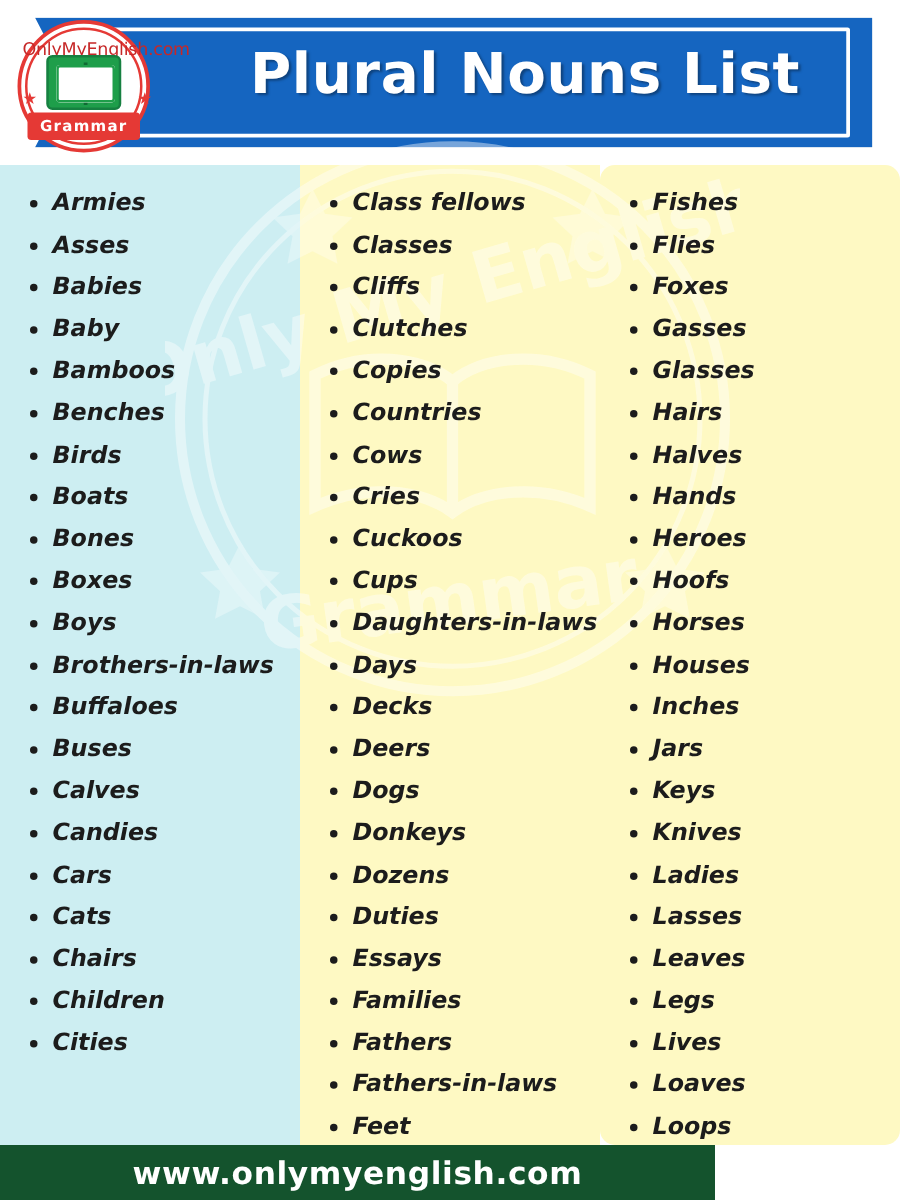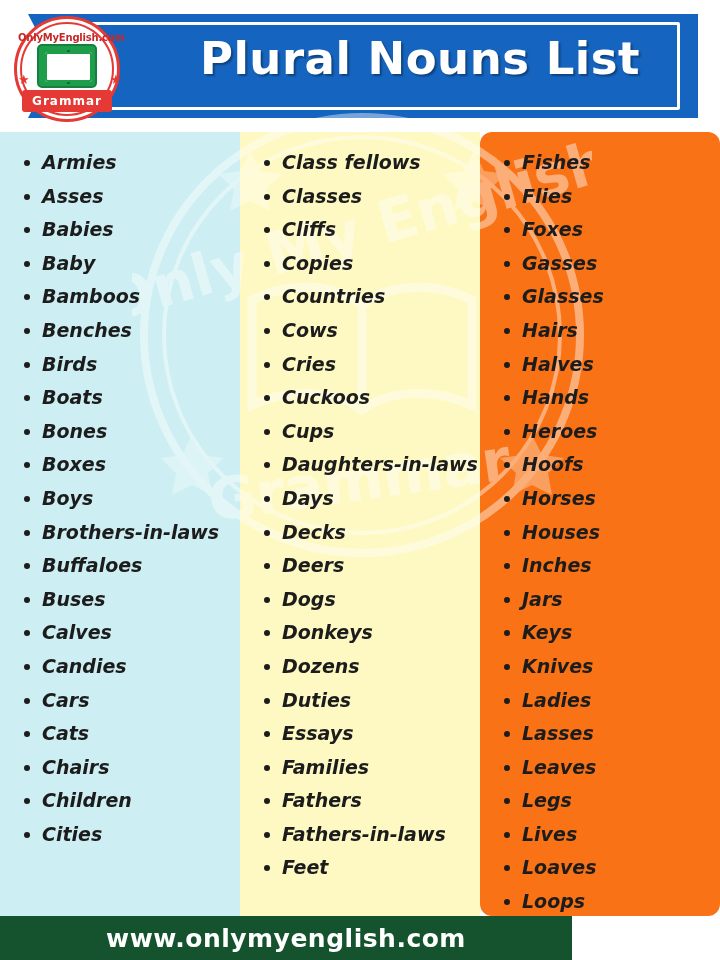--- a/index.html
+++ b/index.html
@@ -92,22 +92,22 @@
     border-radius: 50%;
     border: 2px solid #e53935;
     box-sizing: border-box;
   }
   .logo-top-text {
     position: absolute;
     left: 12px;
     top: 18px;
     width: 98px;
     text-align: center;
-    font-size: 10px;
-    font-weight: bold;
+    font-size: 14px;
+    font-weight: normal;
     color: #c62828;
     letter-spacing: -0.2px;
   }
   .logo-book {
     position: absolute;
     left: 31px;
     top: 30px;
     width: 60px;
     height: 44px;
     background: #1e9e4a;
@@ -167,21 +167,21 @@
     font-style: italic;
   }
   .col {
     position: relative;
     height: 784px;
     box-sizing: border-box;
     padding: 14px 0 0 0;
   }
   .col-0 { width: 240px; background: #cdeef2; }
   .col-1 { width: 240px; background: #fef9c3; }
-  .col-2 { width: 240px; background: #f97316; border-radius: 12px; }
+  .col-2 { width: 240px; background: #fef9c3; border-radius: 12px; }
 
   ul.list {
     list-style: none;
     margin: 0;
     padding: 0 0 0 22px;
     position: relative;
     z-index: 3;
   }
   ul.list li {
     position: relative;
@@ -283,20 +283,21 @@
         <li>Children</li>
         <li>Cities</li>
       </ul>
     </div>
 
     <div class="col col-1">
       <ul class="list">
         <li>Class fellows</li>
         <li>Classes</li>
         <li>Cliffs</li>
+        <li>Clutches</li>
         <li>Copies</li>
         <li>Countries</li>
         <li>Cows</li>
         <li>Cries</li>
         <li>Cuckoos</li>
         <li>Cups</li>
         <li>Daughters-in-laws</li>
         <li>Days</li>
         <li>Decks</li>
         <li>Deers</li>

